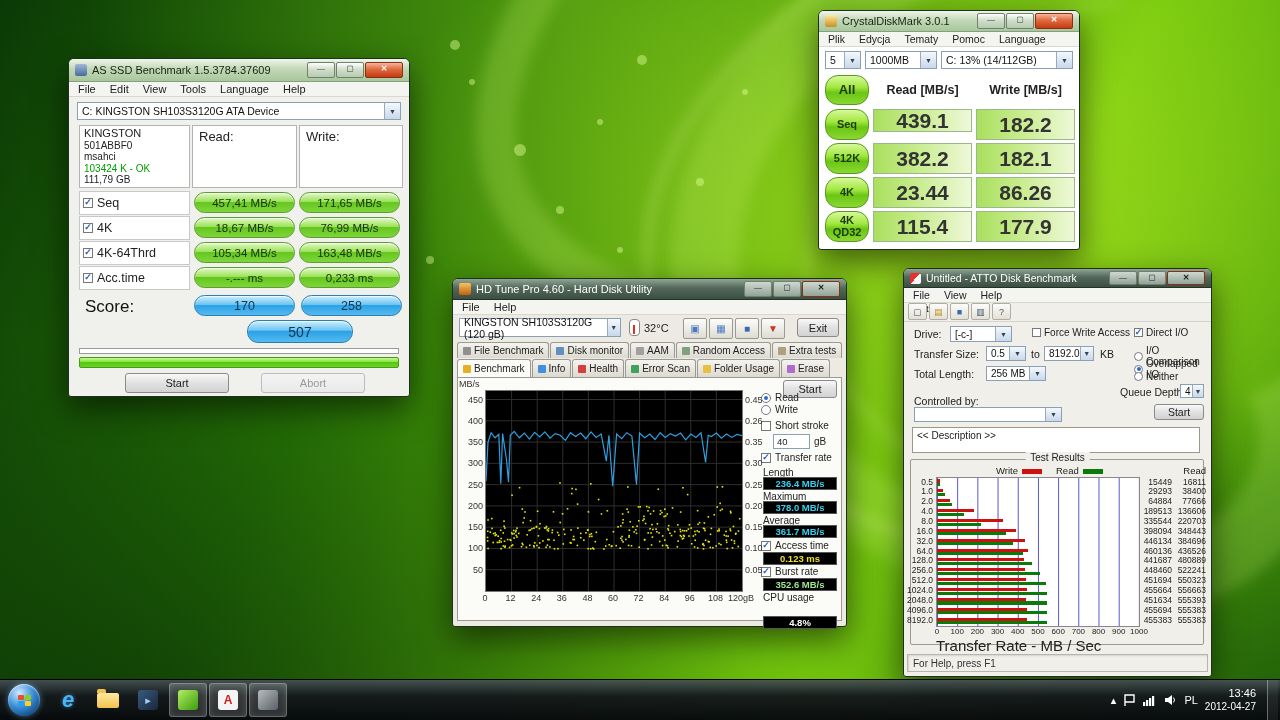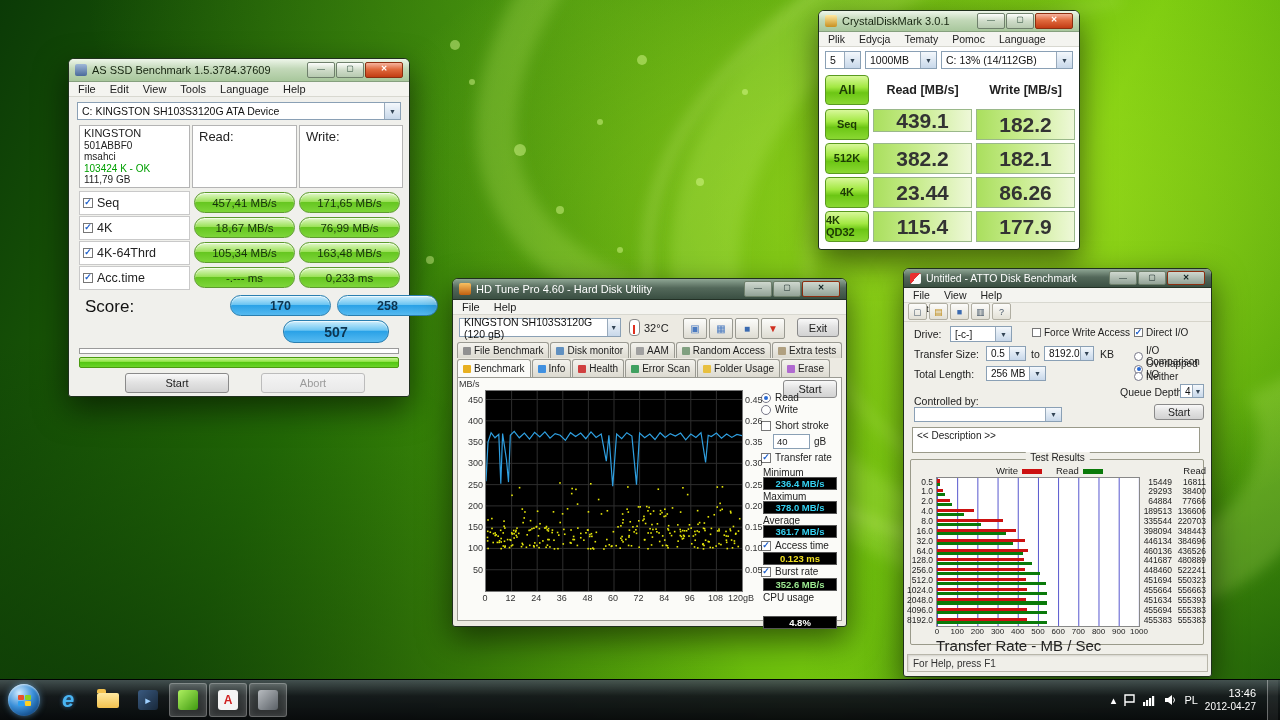--- a/index.html
+++ b/index.html
@@ -65,34 +65,34 @@
   #asssd-rows{position:absolute;left:10px;top:131px;width:324px;}
   .assd-row{display:flex;align-items:center;height:25px;}
   .assd-label{width:111px;height:24px;background:#fff;border:1px solid #c9c9c9;
     display:flex;align-items:center;gap:4px;padding-left:3px;box-sizing:border-box;
     font-size:12.5px;color:#222;}
   .pill{width:101px;height:21px;border-radius:11px;display:flex;align-items:center;
     justify-content:center;font-size:11.5px;color:#15300a;box-sizing:border-box;}
   .pill.green{margin-left:4px;border:1px solid #5d9c2e;
     background:linear-gradient(180deg,#e2f8c8,#9ce25a 45%,#64c51e 46%,#7ed63a);
     box-shadow:inset 0 1px 1px rgba(255,255,255,.7);}
-  .pill.blue{border:1px solid #2a7fb0;color:#0d3550;font-weight:bold;font-size:12.5px;
+  .pill.blue{border:1px solid #2a7fb0;color:#0d3550;font-weight:normal;font-size:12.5px;
     background:linear-gradient(180deg,#cdeefc,#6cc5f2 45%,#27a0e6 46%,#56baf0);
-    box-shadow:inset 0 1px 1px rgba(255,255,255,.7);margin-left:36px;}
+    box-shadow:inset 0 1px 1px rgba(255,255,255,.7);}
   #assd-score-label{position:absolute;left:16px;top:238px;font-size:17px;color:#111;}
   .assd-track{position:absolute;left:10px;top:289px;width:320px;height:6px;background:#fff;
     border:1px solid #9a9a9a;box-sizing:border-box;}
   .assd-green{position:absolute;left:10px;top:298px;width:320px;height:11px;border-radius:2px;
     border:1px solid #4a9a10;box-sizing:border-box;
     background:linear-gradient(180deg,#c8f595,#86e23c 45%,#52c610 46%,#6ad428);}
 
   
   #cdm{left:818px;top:10px;width:260px;height:238px;background:#fff;}
-  .cdm-btn{border:1px solid #5a9a20;border-radius:4px;color:#1c3a04;font-weight:bold;
-    display:flex;align-items:center;justify-content:center;line-height:1.05;
+  .cdm-btn{border:1px solid #5a9a20;border-radius:13px;color:#1c3a04;font-weight:bold;
+    display:flex;align-items:center;justify-content:center;text-align:center;line-height:1.05;
     background:linear-gradient(180deg,#d8f89a,#a2e842 40%,#6cc614 60%,#8ad832);
     box-sizing:border-box;font-size:11px;}
   .cdm-cell{border:1px solid #9ab88a;display:flex;align-items:center;justify-content:center;
     font-size:21px;font-weight:bold;color:#333;box-sizing:border-box;
     background:linear-gradient(90deg,#aadf5e 0%,#c8ec8e 45%,#eef8d8 100%);}
   .cdm-colhdr{position:absolute;font-size:12.5px;font-weight:bold;color:#222;text-align:center;}
 
   
   #hdtune{left:452px;top:278px;width:393px;height:347px;background:#eceae2;}
   .ht-content{position:absolute;left:4px;top:98px;width:385px;height:244px;background:#fbfbf8;
@@ -749,21 +749,21 @@
         <span>Short stroke</span>
       </div>
     <div class="ctl" style="left:320px;top:155px;">
       <span style="display:inline-flex;width:32px;height:13px;background:#fff;border:1px solid #8aa0b5;align-items:center;padding-left:3px;font-size:9.5px">40</span>
       <span>gB</span>
     </div>
     <div class="ctl" style="left:308px;top:173px;">
         <span class="cb">✓</span>
         <span>Transfer rate</span>
       </div>
-    <div class="ht-lbl" style="left:310px;top:188px;">Minimum</div>
+    <div class="ht-lbl" style="left:310px;top:188px;">Length</div>
     <div class="ht-val" style="top:198px;">236.4 MB/s</div>
     <div class="ht-lbl" style="left:310px;top:212px;">Maximum</div>
     <div class="ht-val" style="top:222px;">378.0 MB/s</div>
     <div class="ht-lbl" style="left:310px;top:236px;">Average</div>
     <div class="ht-val" style="top:246px;">361.7 MB/s</div>
     <div class="ctl" style="left:308px;top:261px;">
         <span class="cb">✓</span>
         <span>Access time</span>
       </div>
     <div class="ht-val yellow" style="top:273px;">0.123 ms</div>

